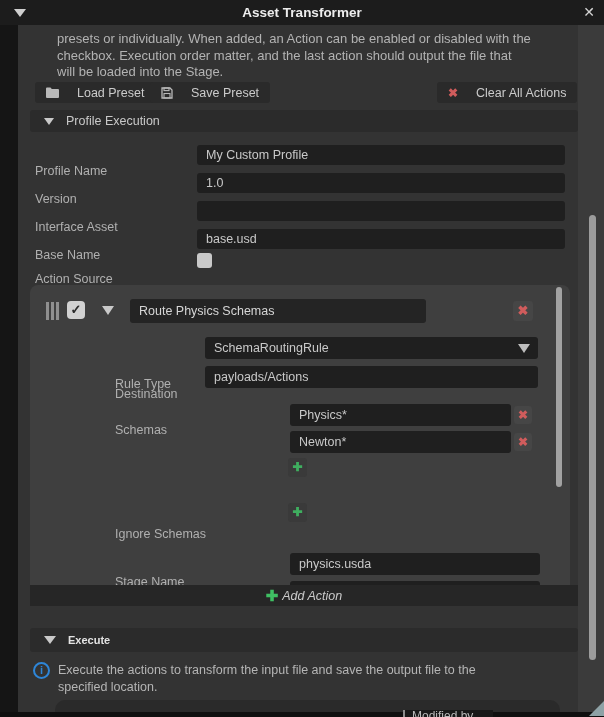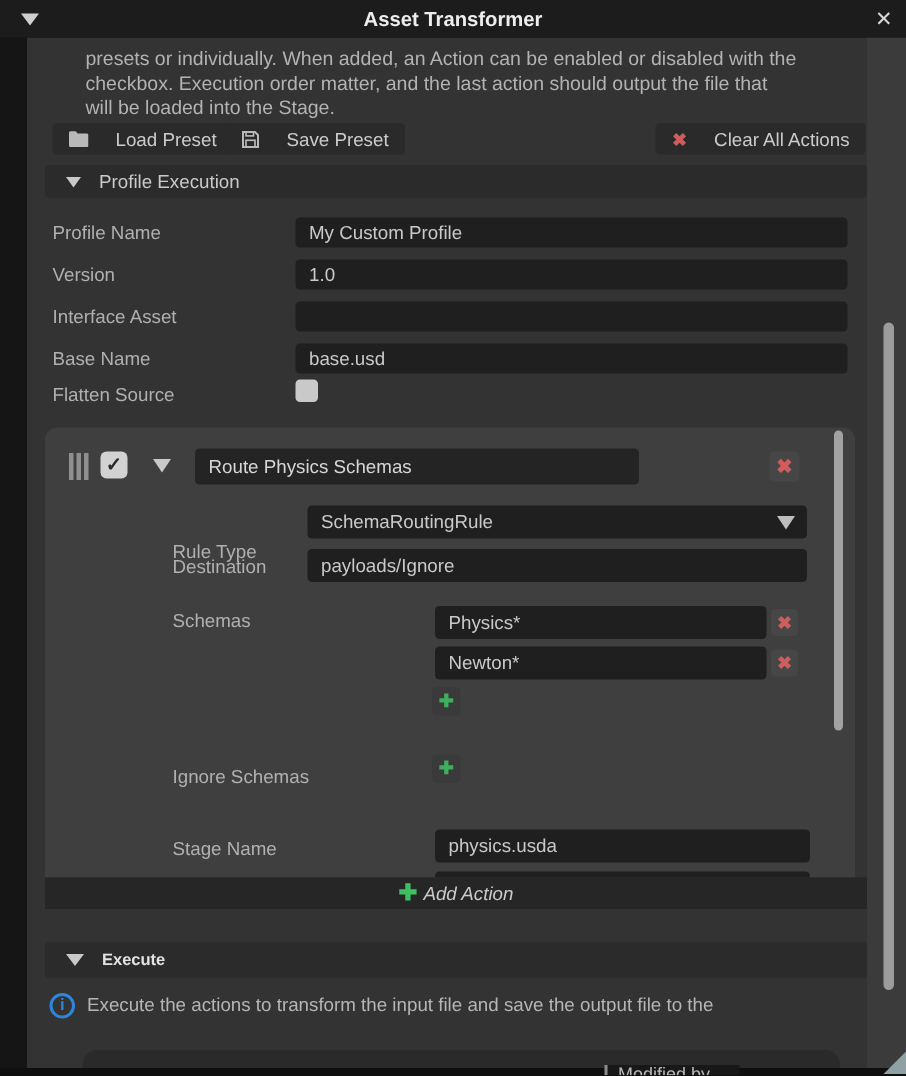--- a/index.html
+++ b/index.html
@@ -31,21 +31,21 @@
     display:flex; align-items:center; padding:0 11px; gap:18px; font-size:12.5px; color:#cbcbcb; cursor:pointer; }
   .btn svg { display:block; }
   .x-glyph { color:#d05c5c; font-weight:bold; font-size:12px; line-height:1; }
 
   
   .sect-header { position:absolute; left:30px; width:548px; background:#2b2b2b; border-radius:3px;
     display:flex; align-items:center; padding-left:14px; gap:12px; cursor:pointer; }
   .tri-down { width:0; height:0; border-left:5px solid transparent; border-right:5px solid transparent; border-top:7px solid #c9c9c9; }
 
   
-  .lbl { position:absolute; font-size:12.5px; color:#b0b0b0; white-space:nowrap; }
+  .lbl { position:absolute; font-size:12.5px; color:#b0b0b0; white-space:nowrap;margin-top:16px; }
   .field { position:absolute; background:#1f1f1f; border-radius:3px; color:#c9c9c9; font-size:12.5px;
     padding-left:9px; white-space:nowrap; overflow:hidden; cursor:text; }
   .checkbox { position:absolute; background:#c9c9c9; border-radius:3px; cursor:pointer; }
 
   
   .action-panel { position:absolute; left:30px; top:285px; width:540px; height:300px; background:#3f3f3f; border-radius:8px 8px 0 0; }
   .drag-handle { position:absolute; left:46px; top:302px; display:flex; gap:2px; cursor:grab; }
   .drag-handle span { width:3px; height:18px; background:#8f8f8f; display:block; }
   .action-check { position:absolute; left:67px; top:301px; width:18px; height:18px; background:#d2d2d2; border-radius:4px;
     text-align:center; line-height:18px; font-size:13px; font-weight:bold; color:#2b2b2b; cursor:pointer; }
@@ -135,21 +135,21 @@
 
   <div class="lbl" style="left:35px; top:176px;">Version</div>
   <div class="field" style="left:197px; top:173px; width:368px; height:20px; line-height:20px;">1.0</div>
 
   <div class="lbl" style="left:35px; top:204px;">Interface Asset</div>
   <div class="field" style="left:197px; top:201px; width:368px; height:20px; line-height:20px;"></div>
 
   <div class="lbl" style="left:35px; top:232px;">Base Name</div>
   <div class="field" style="left:197px; top:229px; width:368px; height:20px; line-height:20px;">base.usd</div>
 
-  <div class="lbl" style="left:35px; top:256px;">Flatten Source</div>
+  <div class="lbl" style="left:35px; top:256px;">Action Source</div>
   <div class="checkbox" style="left:197px; top:253px; width:15px; height:15px;"></div>
 
   <div class="action-panel"></div>
 
   <div class="drag-handle">
       <span></span>
       <span></span>
       <span></span>
     </div>
   <div class="action-check">✓</div>
@@ -157,21 +157,21 @@
   <div class="field name-field">Route Physics Schemas</div>
   <div class="del-btn" style="left:513px; top:301px; width:20px; height:20px; line-height:20px; font-size:13px;">✖</div>
 
   <div class="lbl" style="left:115px; top:361px;">Rule Type</div>
   <div class="field" style="left:205px; top:337px; width:333px; height:22px; line-height:22px;">
     <span>SchemaRoutingRule</span>
     <span class="combo-arrow"></span>
   </div>
 
   <div class="lbl" style="left:115px; top:371px;">Destination</div>
-  <div class="field" style="left:205px; top:366px; width:333px; height:22px; line-height:22px;">payloads/Ignore</div>
+  <div class="field" style="left:205px; top:366px; width:333px; height:22px; line-height:22px;">payloads/Actions</div>
 
   <div class="lbl" style="left:115px; top:407px;">Schemas</div>
   <div class="field" style="left:290px; top:404px; width:221px; height:22px; line-height:22px;">Physics*</div>
   <div class="del-btn" style="left:514px; top:406px; width:18px; height:18px; line-height:18px; font-size:12px;">✖</div>
   <div class="field" style="left:290px; top:431px; width:221px; height:22px; line-height:22px;">Newton*</div>
   <div class="del-btn" style="left:514px; top:433px; width:18px; height:18px; line-height:18px; font-size:12px;">✖</div>
   <div class="plus-btn" style="left:288px; top:458px;">✚</div>
 
   <div class="lbl" style="left:115px; top:511px;">Ignore Schemas</div>
   <div class="plus-btn" style="left:288px; top:503px;">✚</div>
@@ -188,20 +188,21 @@
   </div>
 
   <div class="sect-header" style="top:628px; height:24px; font-size:11px; font-weight:bold; color:#e3e3e3;">
     <span class="tri-down" style="border-top-width:8px; border-left-width:6px; border-right-width:6px;"></span>
     <span>Execute</span>
   </div>
 
   <div class="info-icon">i</div>
   <div class="info-text">
     <div>Execute the actions to transform the input file and save the output file to the</div>
+    <div>specified location.</div>
   </div>
 
   <div class="bottom-bar-partial"></div>
 
   <div class="outer-thumb"></div>
 
   <div class="bottom-strip"></div>
   <div class="behind-fragment">
     <span>Modified by</span>
   </div>

